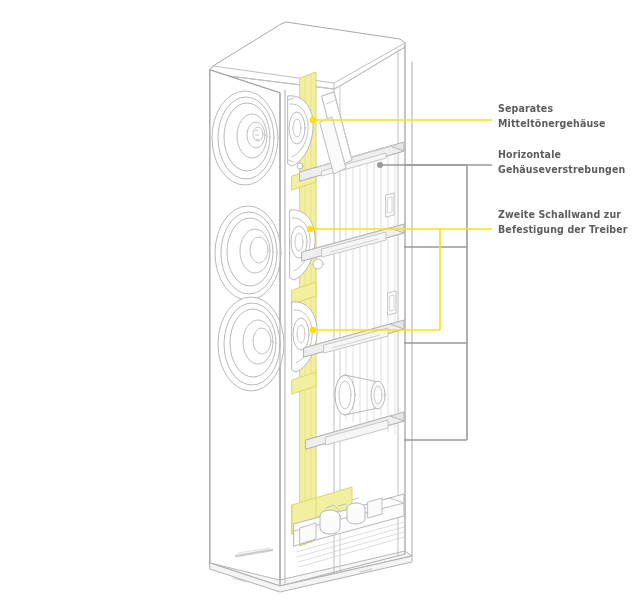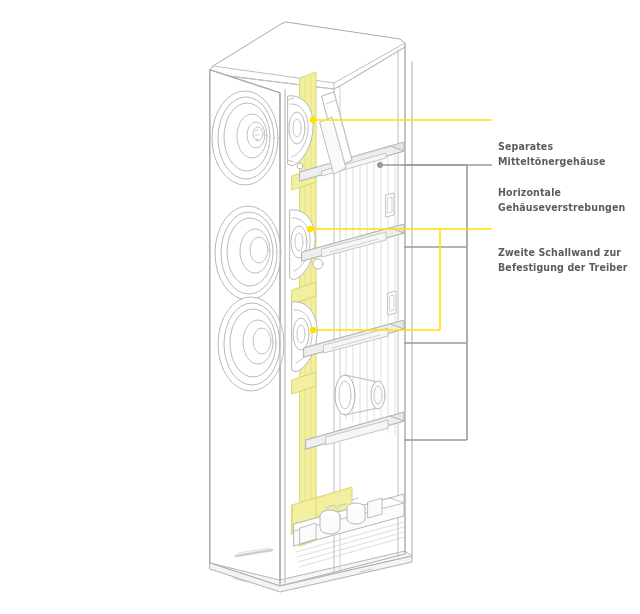--- a/index.html
+++ b/index.html
@@ -4,21 +4,21 @@
 <title>Lautsprecher Schnittzeichnung</title>
 <style>
   html,body{margin:0;padding:0;background:#ffffff;}
   body{
     width:640px;height:614px;overflow:hidden;position:relative;
     font-family:"DejaVu Sans","Liberation Sans",sans-serif;
   }
   #stage{position:absolute;inset:0;width:640px;height:614px;}
   #stage svg{display:block;width:640px;height:614px;}
 
-  .callout-layer{position:absolute;inset:0;pointer-events:none;margin-top:38px;}
+  .callout-layer{position:absolute;inset:0;pointer-events:none;}
   .callout{
     position:absolute;
     color:#5c5c5e;
     font-family:"DejaVu Sans","Liberation Sans",sans-serif;
     font-size:10.5px;
     font-weight:700;
     line-height:14.5px;
     letter-spacing:0.15px;
     white-space:nowrap;
     transform:scaleX(0.9);

